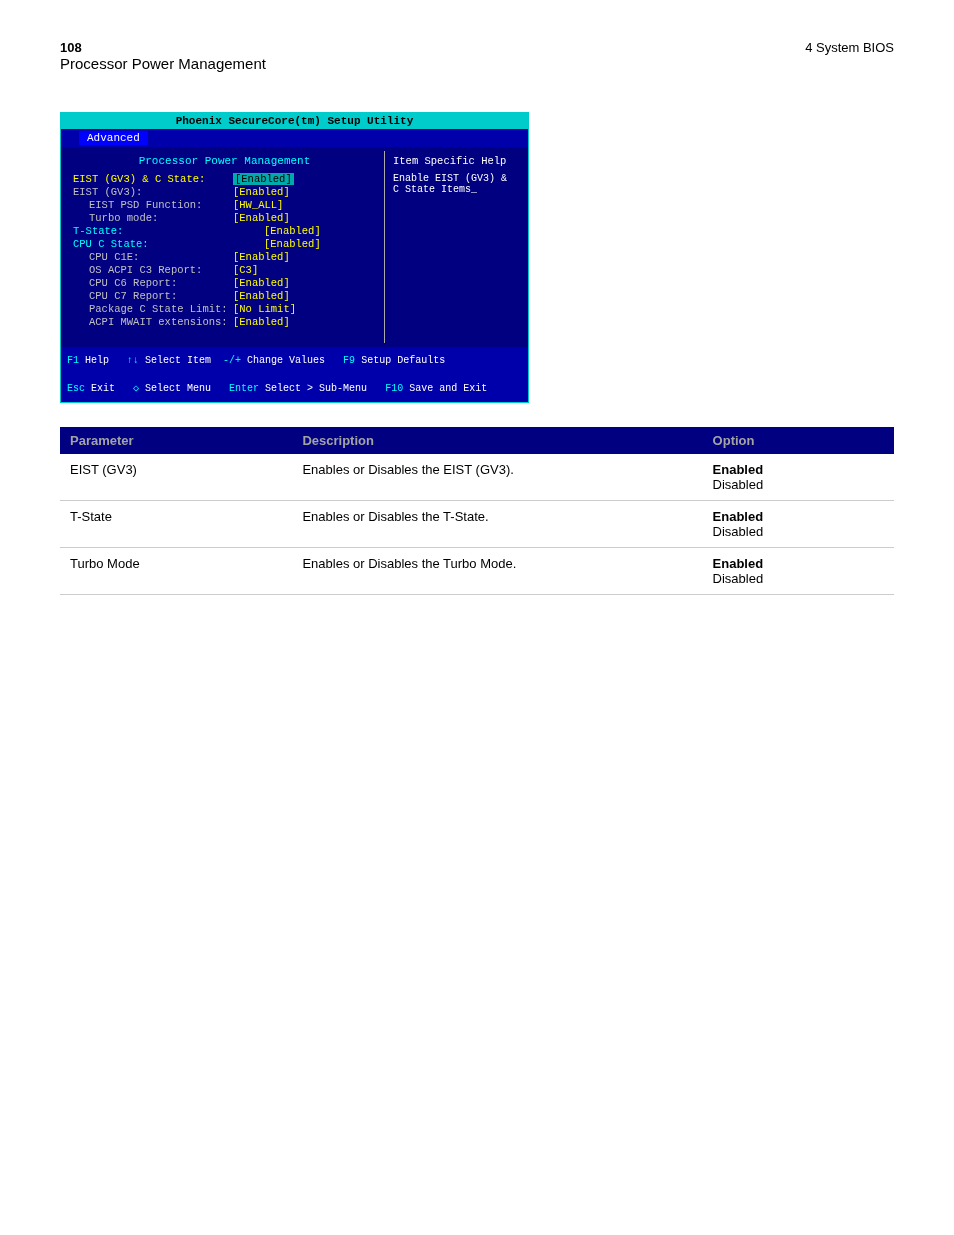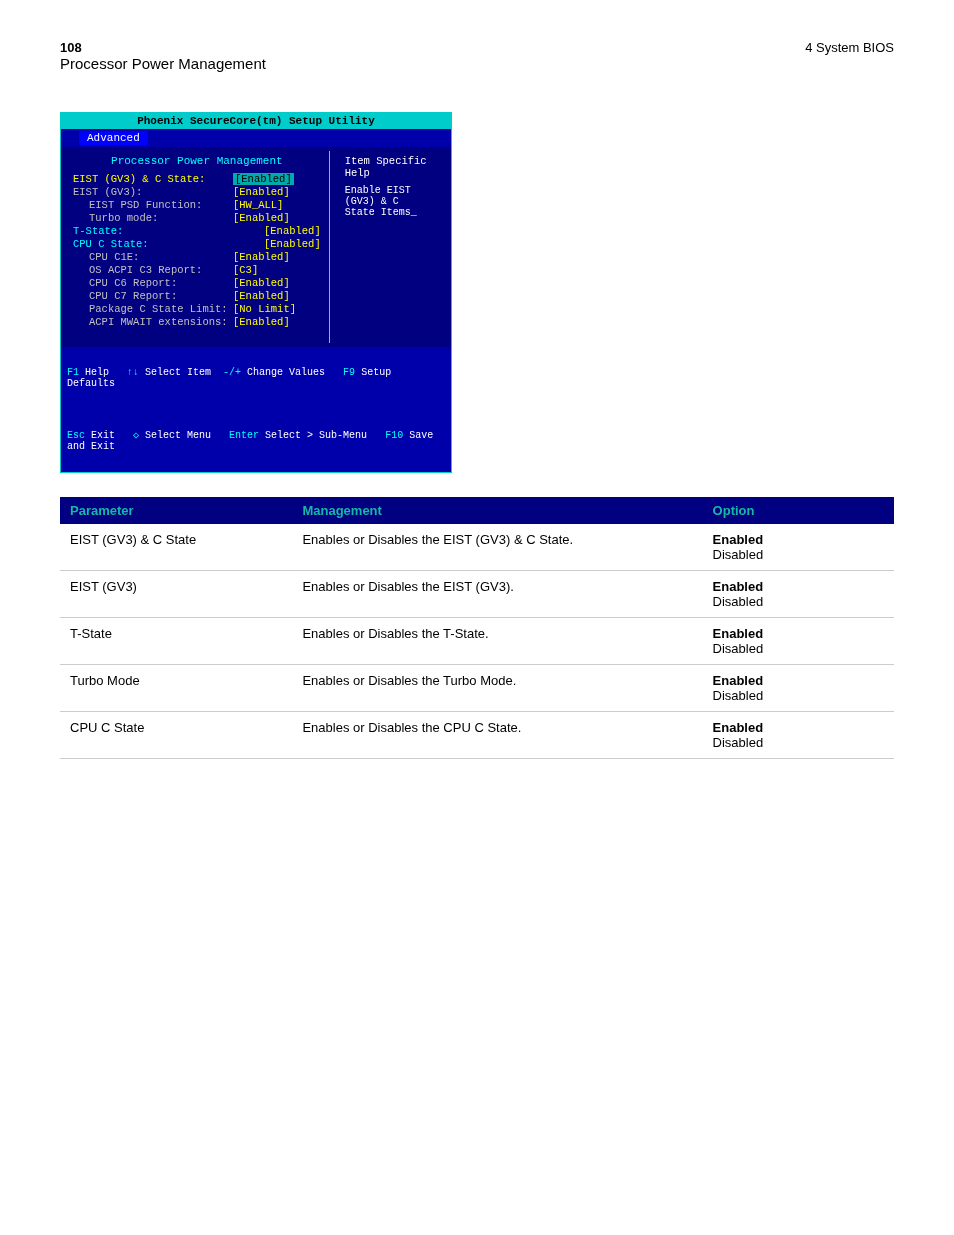--- a/index.html
+++ b/index.html
@@ -30,21 +30,21 @@
     }
 
     .section-title {
       font-size: 15px;
       margin-bottom: 14px;
       font-weight: normal;
     }
 
     
     .bios-container {
-      width: 392px;
+      width: 469px;
       border: 1px solid #00cccc;
       background: #4d7c0f;
       font-family: 'Courier New', Courier, monospace;
       font-size: 11px;
       margin-bottom: 24px;
       margin-top: 40px;
     }
 
     .bios-title-bar {
       background: #00cccc;
@@ -85,21 +85,21 @@
     .bios-main-title {
       color: #00ffff;
       text-align: center;
       font-size: 11px;
       margin-bottom: 6px;
     }
 
     .bios-help {
       width: 140px;
       border-left: 1px solid #aaaaaa;
-      padding: 4px 15px;
+      padding: 4px 8px;
       color: #ffffff;
       font-size: 10.5px;
     }
 
     .bios-row {
       display: flex;
       margin: 1px 0;
       color: #c0c0c0;
     }
 
@@ -127,39 +127,39 @@
     .bios-value.highlighted {
       background: #00aaaa;
       color: #000000;
       padding: 0 2px;
     }
 
     .bios-footer {
       background: #0000aa;
       color: #ffffff;
       font-size: 10px;
-      padding: 20px 6px;
+      padding: 8px 6px;
       display: flex;
       justify-content: space-between;
     }
 
     .bios-key {
       color: #00ffff;
     }
 
     
     .param-table {
       width: 100%;
       border-collapse: collapse;
       font-size: 13px;
     }
 
     .param-table thead tr {
       background: #000080;
-      color: #14b8a6;
+      color: #a3a3a3;
     }
 
     .param-table thead th {
       padding: 6px 10px;
       text-align: left;
       font-weight: bold;
     }
 
     .param-table tbody tr {
       border-bottom: 1px solid #cccccc;
@@ -279,33 +279,25 @@
       <span class="bios-key">Enter</span>&nbsp;Select &gt; Sub-Menu&nbsp;&nbsp;
       <span class="bios-key">F10</span>&nbsp;Save and Exit
     </div>
   </div>
 </div>
 
 <table class="param-table">
   <thead>
     <tr>
       <th>Parameter</th>
-      <th>Management</th>
+      <th>Description</th>
       <th>Option</th>
     </tr>
   </thead>
   <tbody id="table-body">
-  <tr>
-        <td>EIST (GV3) &amp; C State</td>
-        <td>Enables or Disables the EIST (GV3) &amp; C State.</td>
-        <td>
-          <div class="option-bold">Enabled</div>
-          <div class="option-normal">Disabled</div>
-        </td>
-      </tr>
       <tr>
         <td>EIST (GV3)</td>
         <td>Enables or Disables the EIST (GV3).</td>
         <td>
           <div class="option-bold">Enabled</div>
           <div class="option-normal">Disabled</div>
         </td>
       </tr>
       <tr>
         <td>T-State</td>
@@ -316,22 +308,14 @@
         </td>
       </tr>
       <tr>
         <td>Turbo Mode</td>
         <td>Enables or Disables the Turbo Mode.</td>
         <td>
           <div class="option-bold">Enabled</div>
           <div class="option-normal">Disabled</div>
         </td>
       </tr>
-      <tr>
-        <td>CPU C State</td>
-        <td>Enables or Disables the CPU C State.</td>
-        <td>
-          <div class="option-bold">Enabled</div>
-          <div class="option-normal">Disabled</div>
-        </td>
-      </tr>
     </tbody>
 </table>
 
 </body></html>

